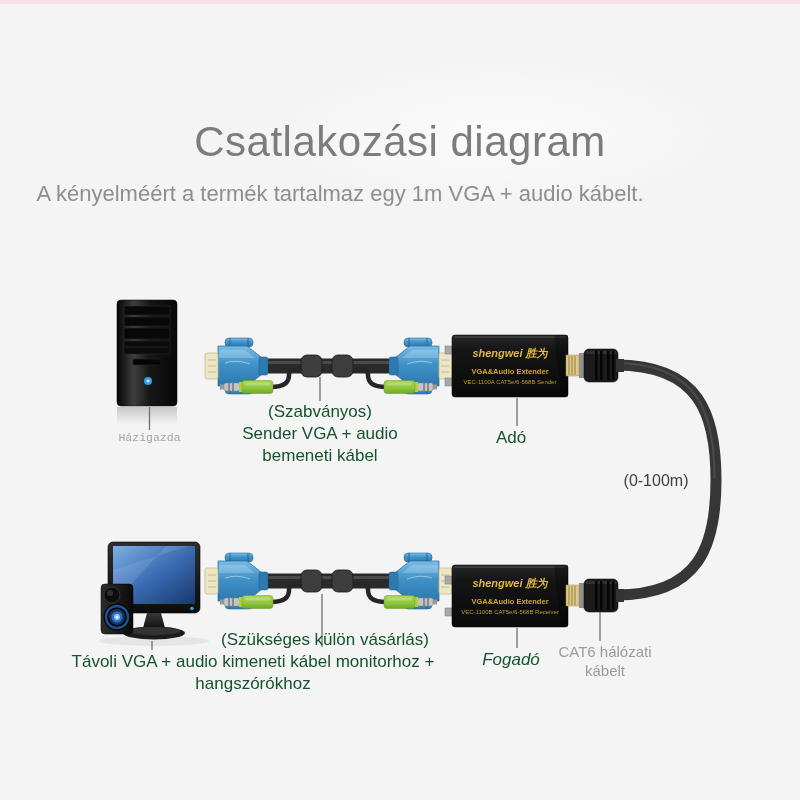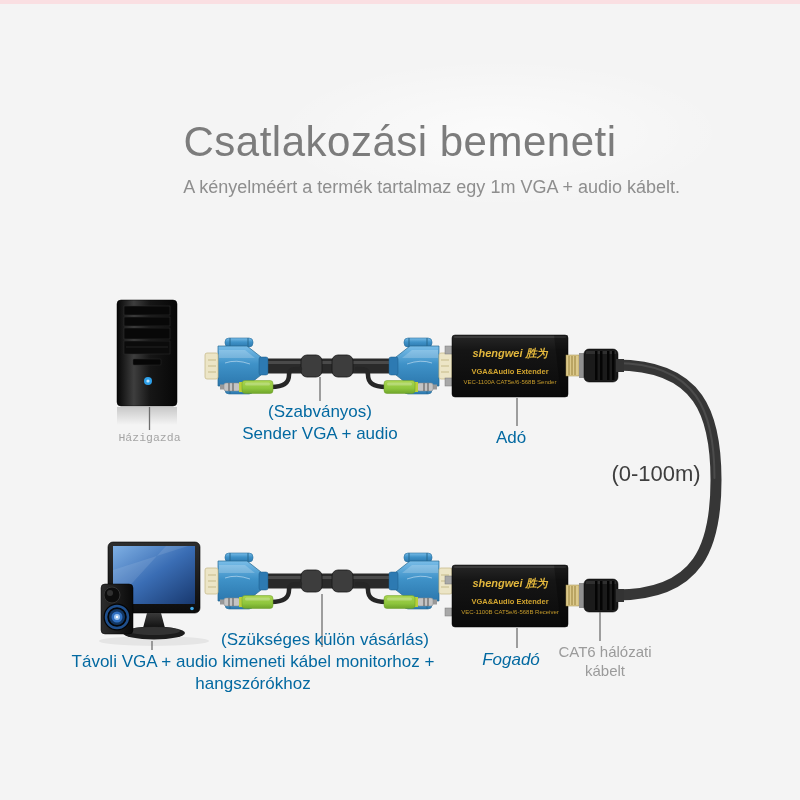--- a/index.html
+++ b/index.html
@@ -6,34 +6,34 @@
   body{
     width:800px;height:800px;position:relative;overflow:hidden;
     background:#f4f4f4;
     font-family:"Liberation Sans",sans-serif;
   }
   .top-strip{position:absolute;top:0;left:0;width:800px;height:4px;background:#fadfe2;}
   .title-glow{position:absolute;top:58px;left:270px;width:460px;height:150px;
     background:radial-gradient(ellipse at center, rgba(255,255,255,0.65), rgba(255,255,255,0) 70%);}
   .page-title{position:absolute;top:90px;left:0;width:800px;text-align:center;
     font-size:42px;color:#7c7c7c;font-weight:400;letter-spacing:0.5px;}
-  .page-subtitle{position:absolute;top:159px;left:0;width:680px;text-align:right;
-    font-size:18px;color:#8e8e8e;}
-  .lbl{position:absolute;text-align:center;color:#0369a1;font-size:17px;line-height:22px;}
+  .page-subtitle{position:absolute;top:159px;left:0;width:680px;text-align:center;
+    font-size:22px;color:#8e8e8e;}
+  .lbl{position:absolute;text-align:center;color:#14532d;font-size:17px;line-height:22px;}
   .lbl-sm{position:absolute;text-align:center;color:#a4a4a4;font-size:11.5px;}
-  .lbl-dark{position:absolute;text-align:center;color:#3e3e3e;font-size:22px;}
+  .lbl-dark{position:absolute;text-align:center;color:#3e3e3e;font-size:16px;margin-top:11px;}
   .lbl-cat6{position:absolute;text-align:center;color:#9b9b9b;font-size:15px;line-height:19px;}
   svg{position:absolute;top:0;left:0;}
 </style>
 </head>
 <body>
 
 <div class="top-strip"></div>
 <div class="title-glow"></div>
-<h1 class="page-title">Csatlakozási bemeneti</h1>
+<h1 class="page-title">Csatlakozási diagram</h1>
 <p class="page-subtitle">A kényelméért a termék tartalmaz egy 1m VGA + audio kábelt.</p>
 
 <svg width="800" height="800" viewBox="0 0 800 800">
   <defs>
     <linearGradient id="towerGrad" x1="0" y1="0" x2="1" y2="0">
       <stop offset="0" stop-color="#050505"></stop>
         <stop offset="0.28" stop-color="#3e3e3e"></stop>
       <stop offset="0.55" stop-color="#161616"></stop>
         <stop offset="1" stop-color="#070707"></stop>
     </linearGradient>
@@ -196,20 +196,21 @@
     <line x1="517" y1="628" x2="517" y2="648"></line>
     <line x1="600" y1="612" x2="600" y2="641"></line>
   </g>
 </svg>
 
 <div class="lbl-sm" style="left:98px;top:431px;width:103px;font-family:Liberation Mono, monospace;">Házigazda</div>
 
 <div class="lbl" style="left:190px;top:401px;width:260px;">
   <div>(Szabványos)</div>
   <div>Sender VGA + audio</div>
+  <div>bemeneti kábel</div>
 </div>
 
 <div class="lbl" style="left:466px;top:427px;width:90px;">Adó</div>
 
 <div class="lbl-dark" style="left:601px;top:461px;width:110px;">(0-100m)</div>
 
 <div class="lbl" style="left:466px;top:649px;width:90px;font-style:italic;">Fogadó</div>
 
 <div class="lbl-cat6" style="left:544px;top:642px;width:122px;">
   <div>CAT6 hálózati</div>

